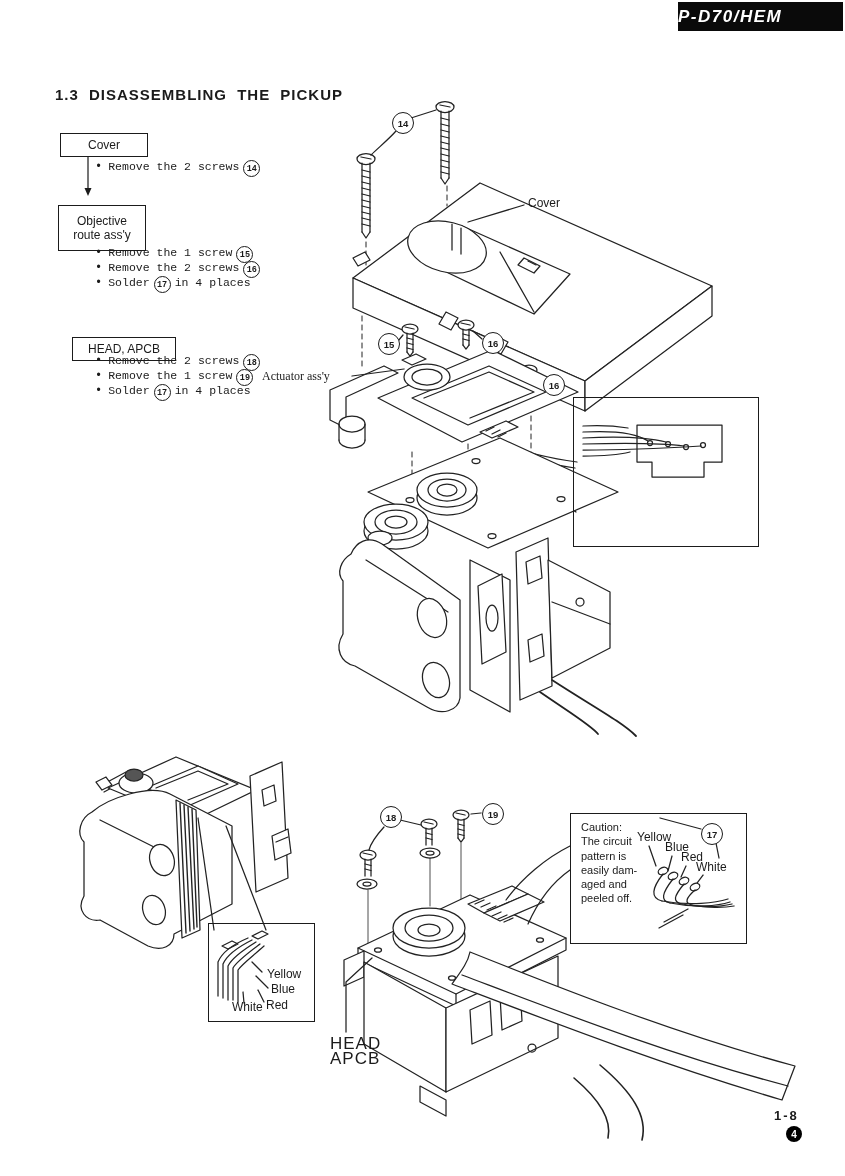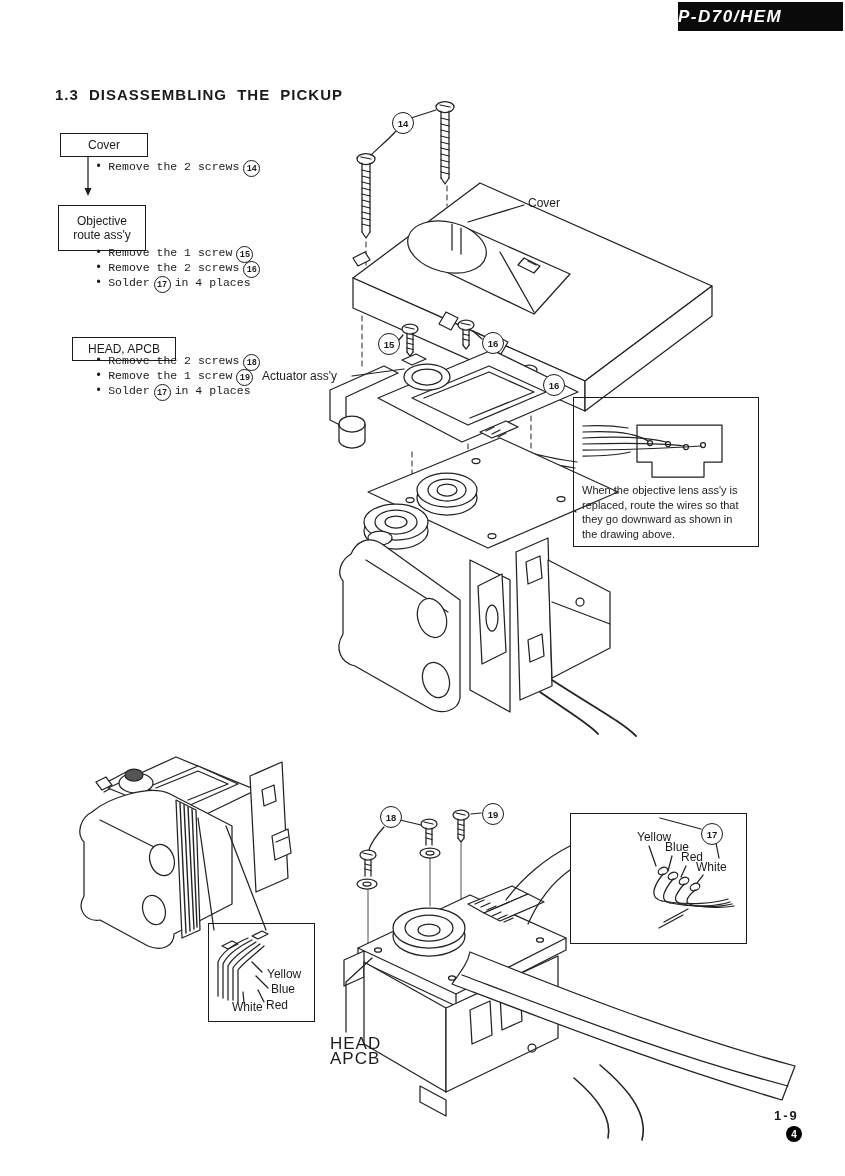--- a/index.html
+++ b/index.html
@@ -366,47 +366,49 @@
     <span class="cnum">17</span>
     <span>in 4 places</span>
   </div>
 
   <div class="callout" style="left:392px;top:112px;">14</div>
   <div class="callout" style="left:378px;top:333px;">15</div>
   <div class="callout" style="left:482px;top:332px;">16</div>
   <div class="callout" style="left:543px;top:374px;">16</div>
 
   <div class="abs overlay diag-label" style="left:528px;top:196px;">Cover</div>
-  <div class="abs overlay diag-label" style="left:262px;top:369px;">Actuator ass'y</div>
+  <div class="abs overlay diag-label" style="left:262px;top:369px;font-family:Liberation Serif, serif;">Actuator ass'y</div>
 
   <div class="abs overlay note-box"></div>
-  <div class="abs overlay note-text">
-    <div>When the objective lens ass'y is</div>
-    <div>replaced, route the wires so that</div>
-    <div>they go downward as shown in</div>
-    <div>the drawing above.</div>
-  </div>
 
   <div class="callout" style="left:380px;top:806px;">18</div>
   <div class="callout" style="left:482px;top:803px;">19</div>
   <div class="callout" style="left:701px;top:823px;">17</div>
 
   <div class="abs overlay inset-box"></div>
   <div class="wire-label" style="left:267px;top:967px;">Yellow</div>
   <div class="wire-label" style="left:271px;top:982px;">Blue</div>
   <div class="wire-label" style="left:266px;top:998px;">Red</div>
   <div class="wire-label" style="left:232px;top:1000px;">White</div>
 
   <div class="abs overlay head-apcb">
     <div>HEAD</div>
     <div>APCB</div>
   </div>
 
   <div class="abs overlay caution-box"></div>
+  <div class="abs overlay caution-text">
+    <div>Caution:</div>
+    <div>The circuit</div>
+    <div>pattern is</div>
+    <div>easily dam-</div>
+    <div>aged and</div>
+    <div>peeled off.</div>
+  </div>
   <div class="wire-label" style="left:637px;top:830px;">Yellow</div>
   <div class="wire-label" style="left:665px;top:840px;">Blue</div>
   <div class="wire-label" style="left:681px;top:850px;">Red</div>
   <div class="wire-label" style="left:696px;top:860px;">White</div>
 
-  <div class="abs overlay page-num">1-9</div>
+  <div class="abs overlay page-num">1-8</div>
   <div class="abs overlay page-badge">4</div>
 
 </div>
 
 </body></html>

